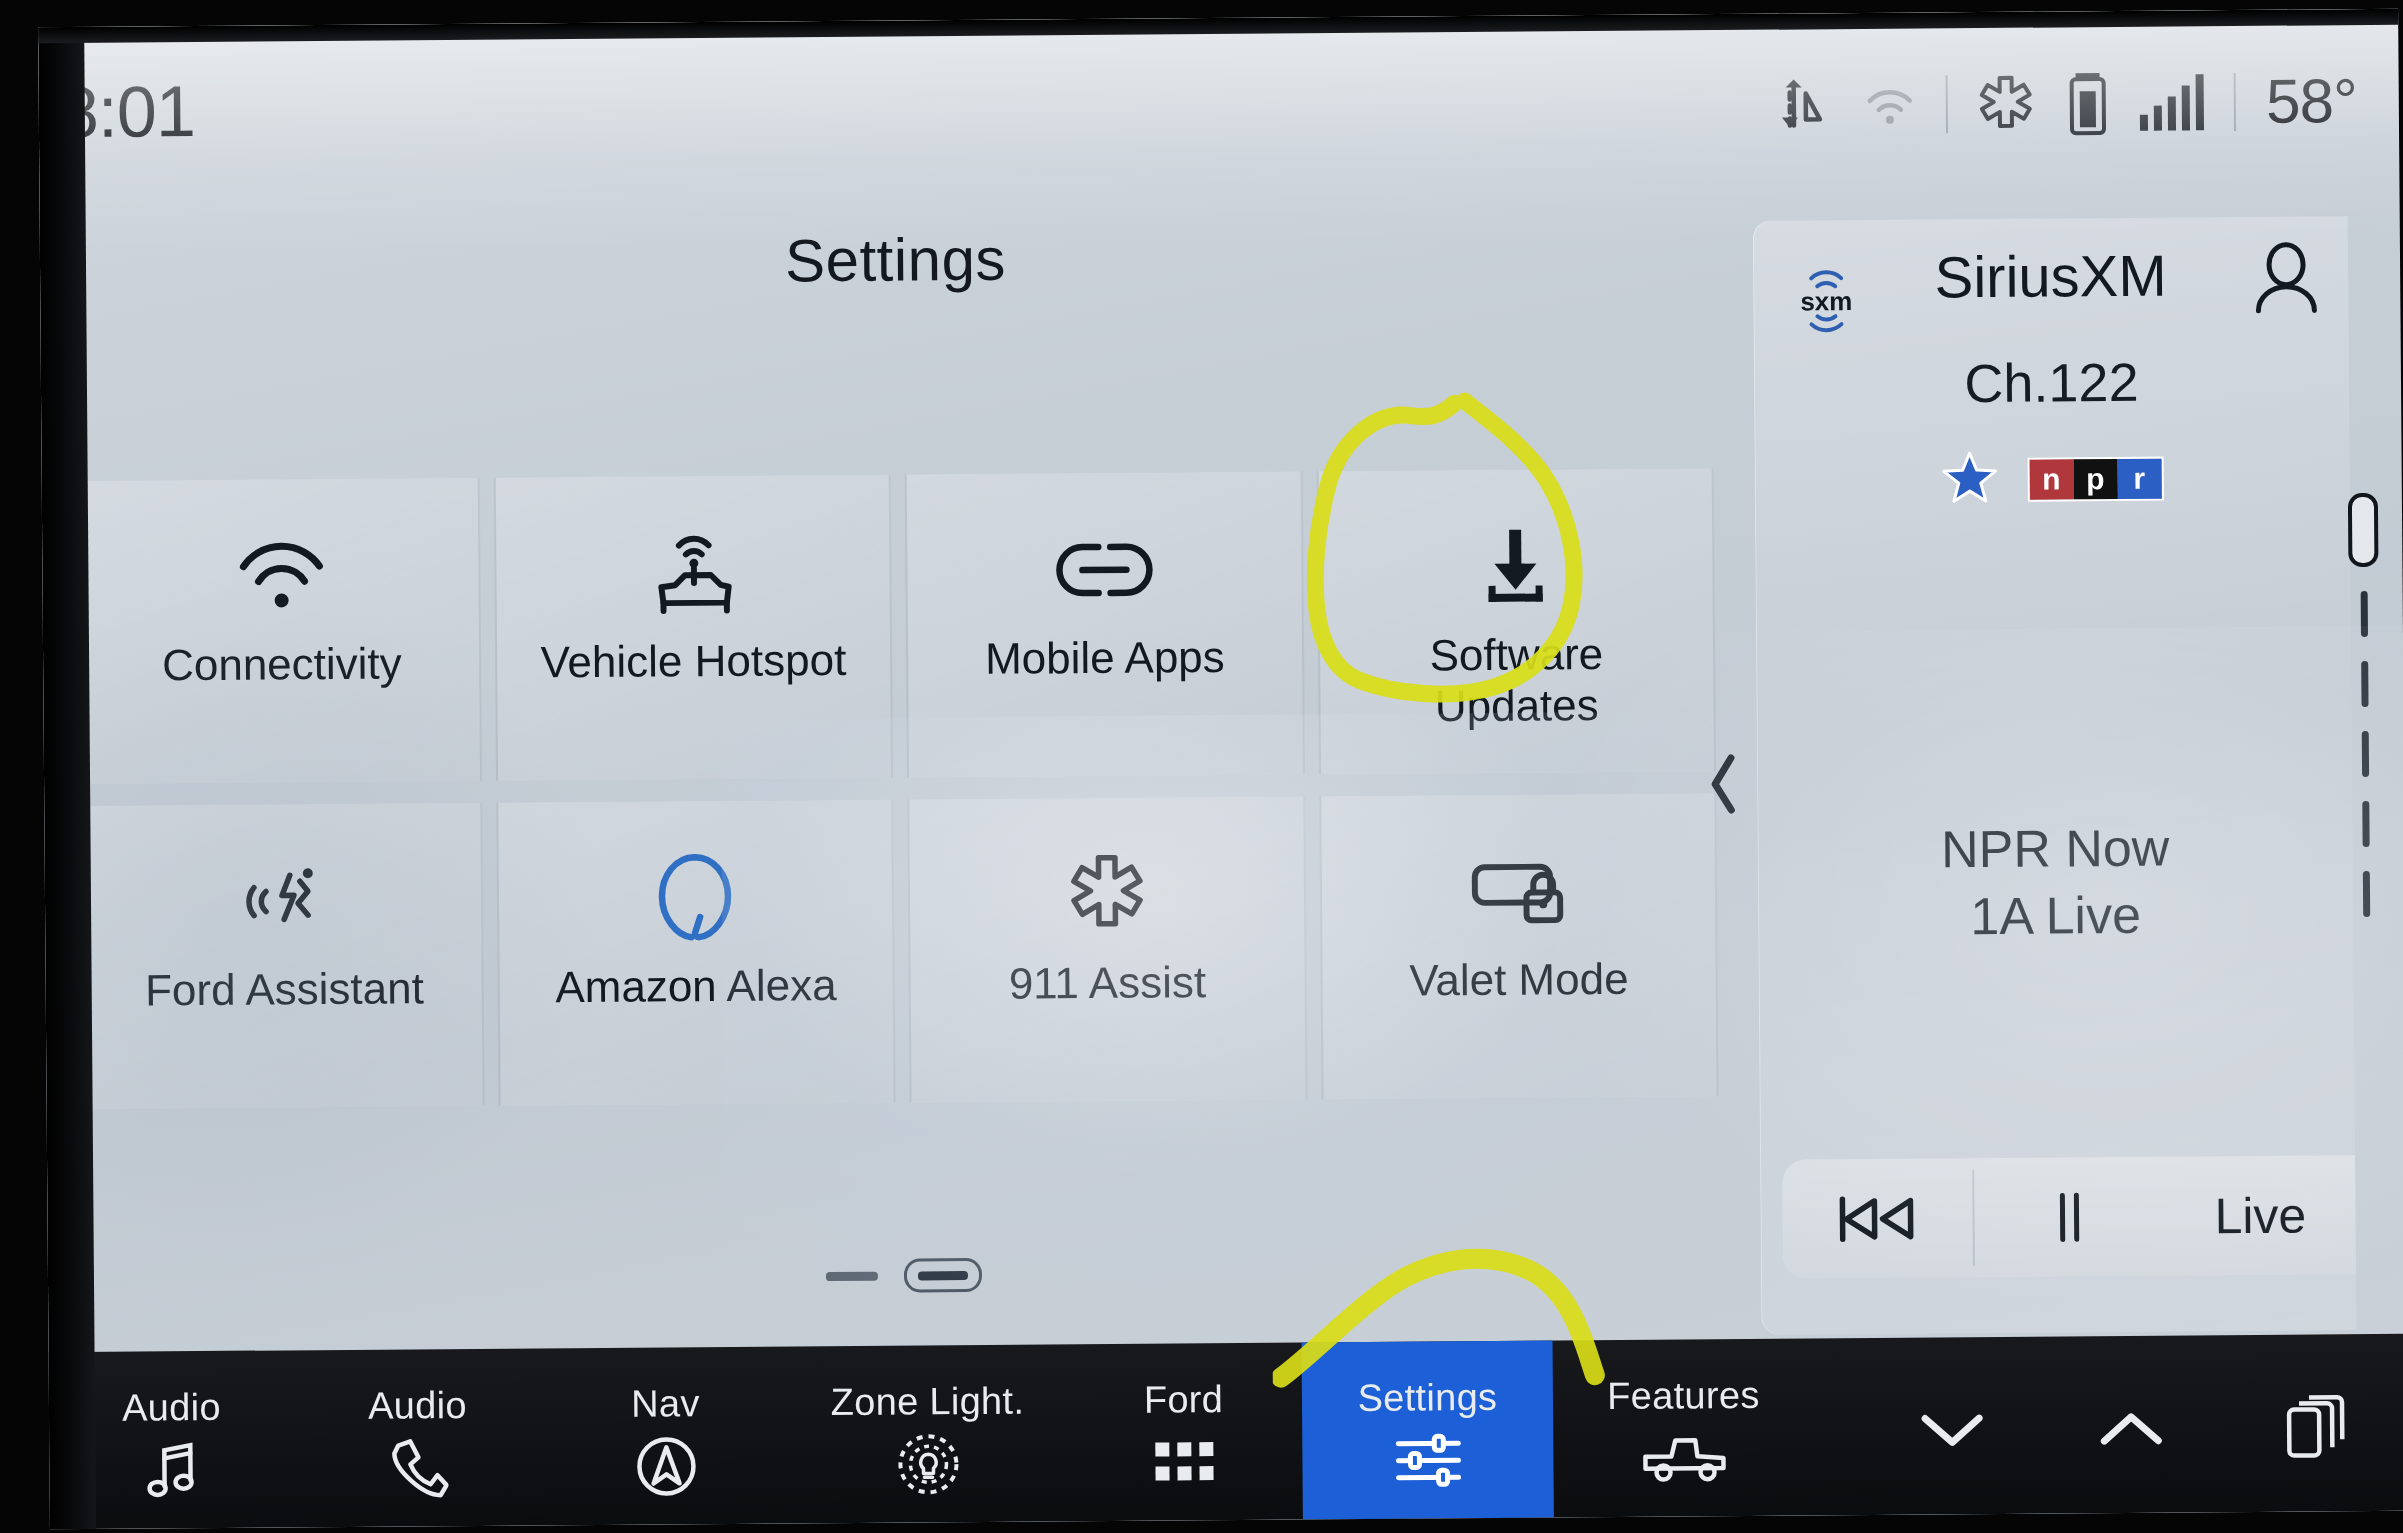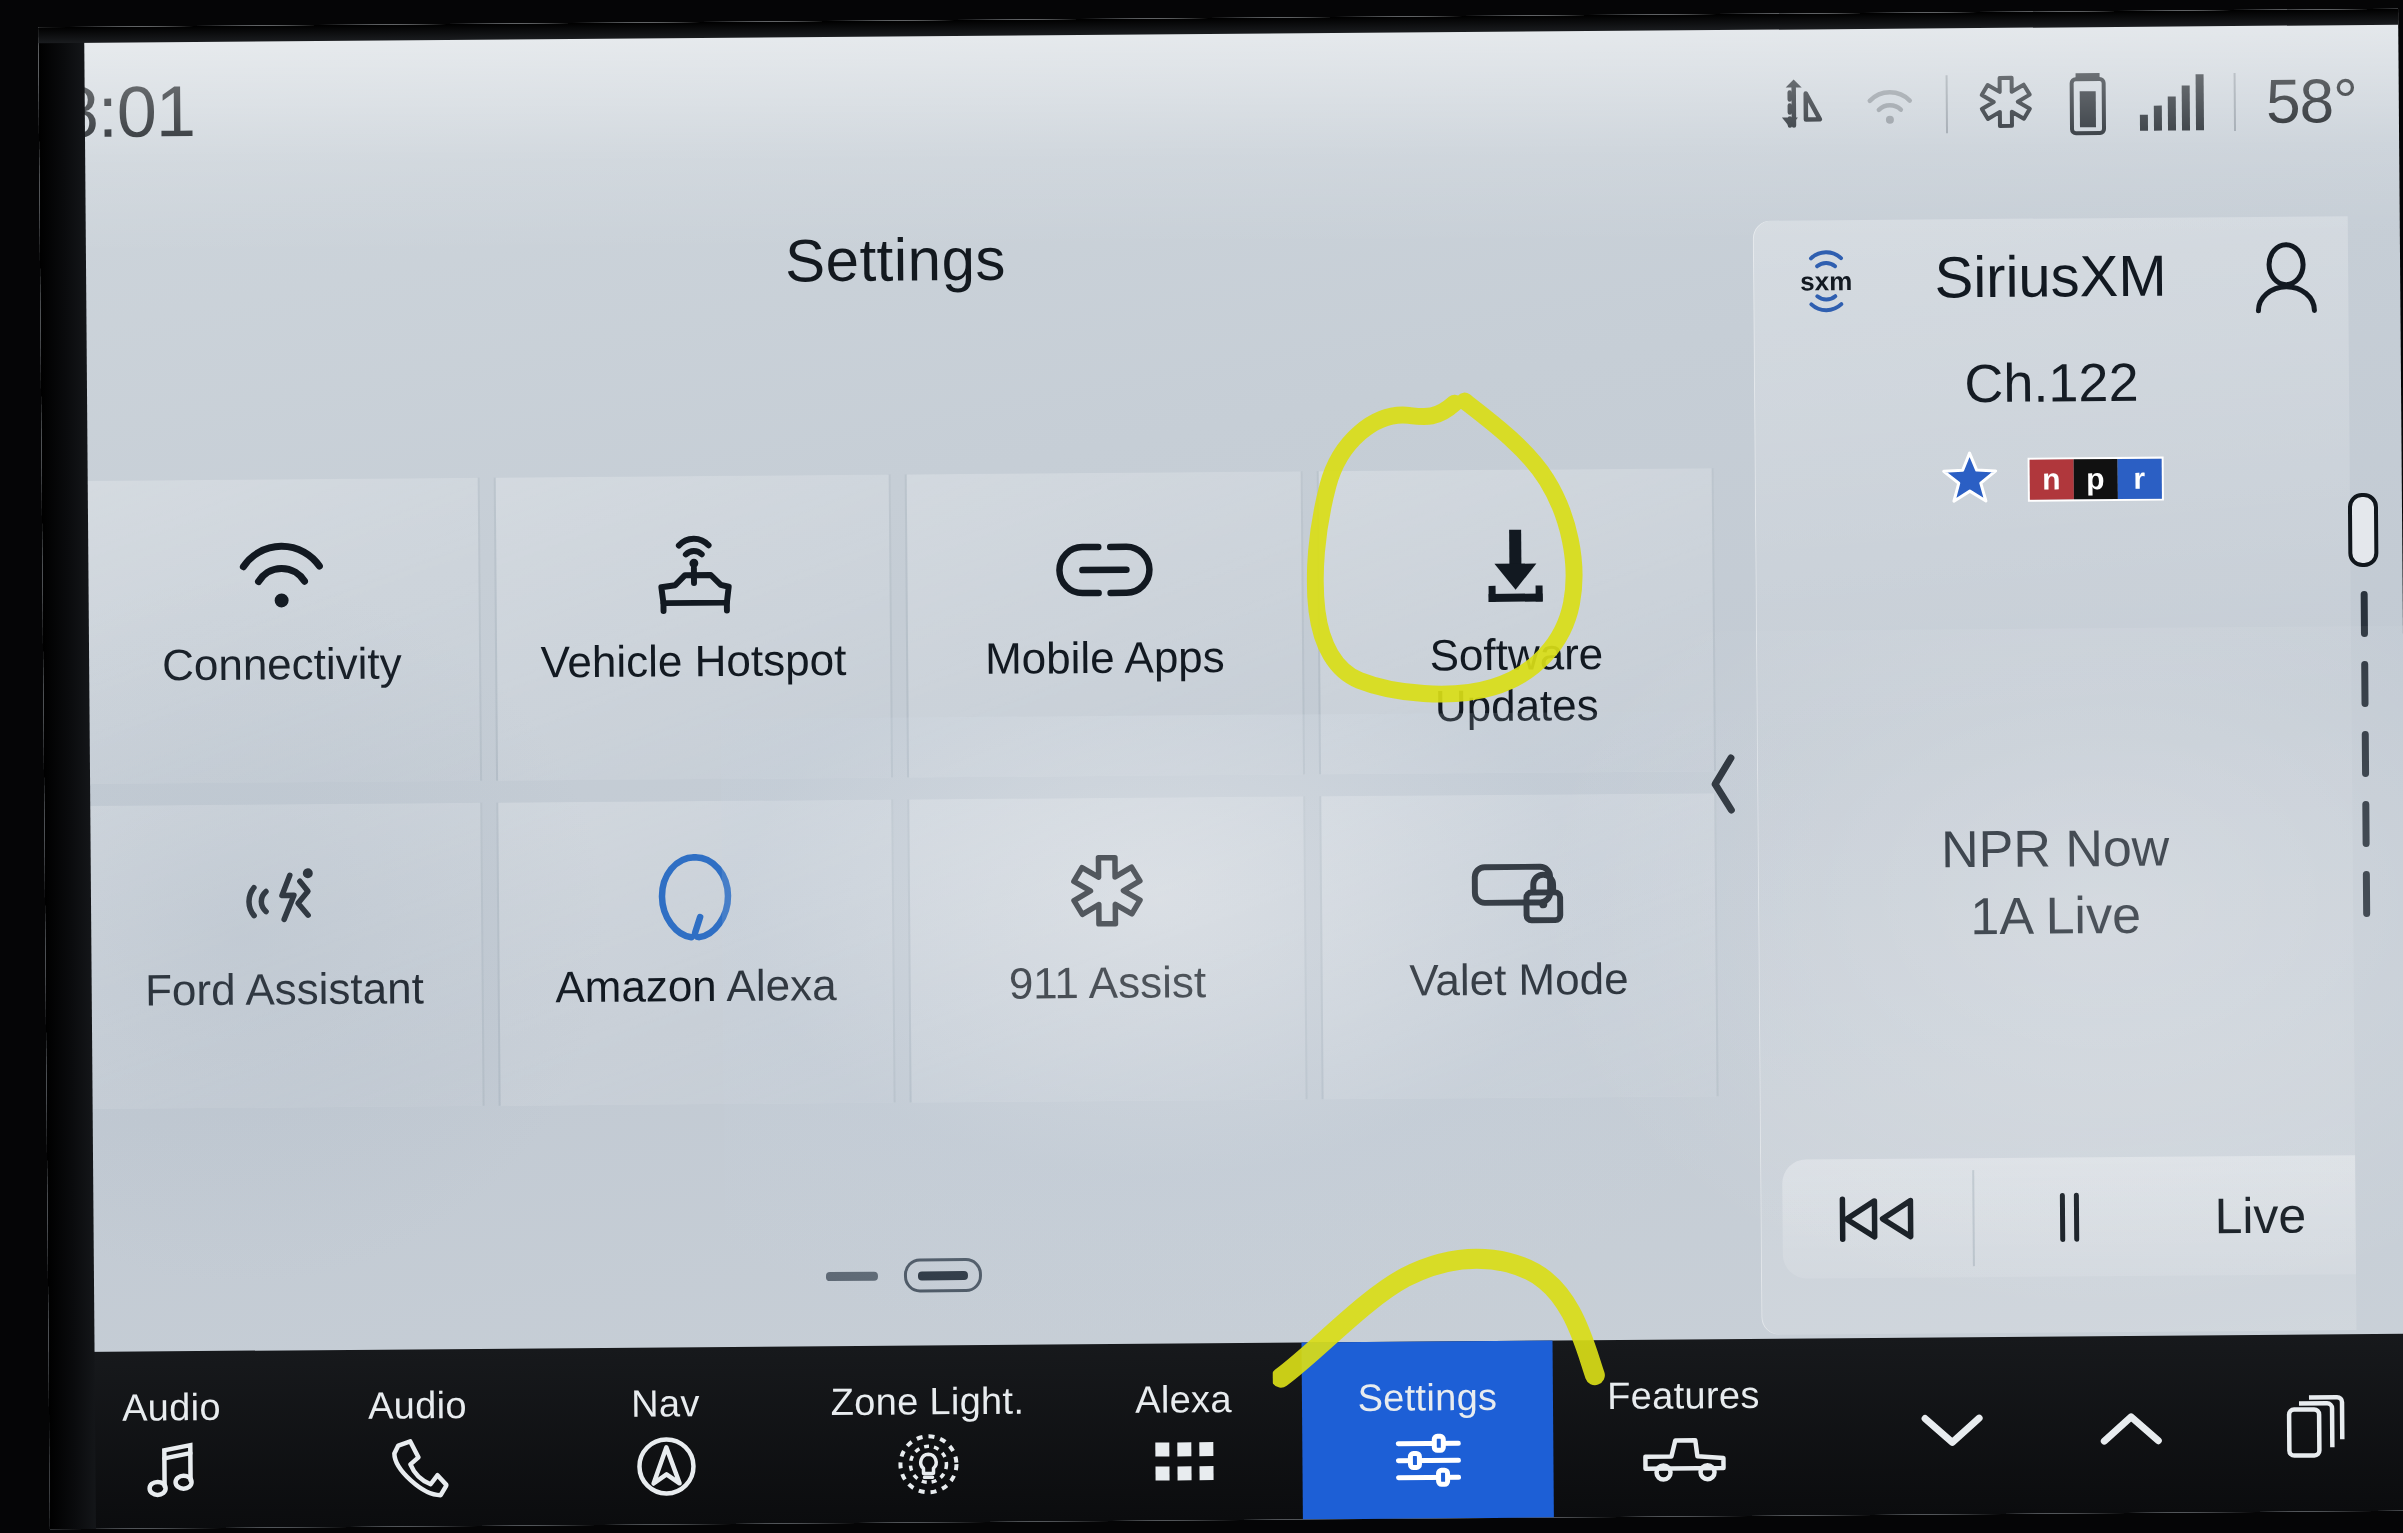--- a/index.html
+++ b/index.html
@@ -145,21 +145,21 @@
   #media-panel {
     position: absolute; left: 1713px; top: 191px;
     width: 595px; height: 1114px;
     border-radius: 18px 0 0 18px;
     background: linear-gradient(175deg, rgba(255,255,255,.26), rgba(255,255,255,.05) 45%, rgba(255,255,255,.14));
     box-shadow: inset 1px 0 0 rgba(255,255,255,.4);
   }
   #media-head {
     position: relative; height: 119px;
   }
-  #sxm-logo { position: absolute; left: 30px; top: 20px; color: #121921; }
+  #sxm-logo { position: absolute; left: 30px; top: 40px; color: #121921; }
   #media-source {
     position: absolute; left: 0; right: 0; top: 24px;
     text-align: center; font-size: 58px; color: #121921;
   }
   #profile-icon { position: absolute; right: 26px; top: 24px; color: #121921; }
   #channel {
     text-align: center; font-size: 54px; color: #151c24; margin-top: 14px;
   }
   #station-row {
     display: flex; align-items: center; justify-content: center; gap: 30px; margin-top: 36px;
@@ -531,21 +531,21 @@
           <svg width="64" height="64" viewBox="0 0 64 64">
             <circle cx="32" cy="32" r="28" fill="none" stroke="#e8ecef" stroke-width="4" stroke-dasharray="6 6"></circle>
             <circle cx="32" cy="32" r="18" fill="none" stroke="#e8ecef" stroke-width="3.5" stroke-dasharray="5 5"></circle>
             <path d="M32 22 a8 8 0 0 1 5 14 l0 5 l-10 0 l0 -5 a8 8 0 0 1 5 -14 z" fill="none" stroke="#e8ecef" stroke-width="3.5" stroke-linejoin="round"></path>
             <path d="M28 45 h8" stroke="#e8ecef" stroke-width="3.5" stroke-linecap="round"></path>
           </svg>
         </span>
       </div>
 
       <div class="nav-item" style="width:237px">
-        <span class="n-label">Alexa</span>
+        <span class="n-label">Ford</span>
         <span class="n-icon">
           <svg width="62" height="44" viewBox="0 0 62 44">
             <g fill="#e8ecef">
               <rect x="2" y="2" width="14" height="14"></rect>
               <rect x="24" y="2" width="14" height="14"></rect>
               <rect x="46" y="2" width="14" height="14"></rect>
               <rect x="2" y="26" width="14" height="14"></rect>
               <rect x="24" y="26" width="14" height="14"></rect>
               <rect x="46" y="26" width="14" height="14"></rect>
             </g>

